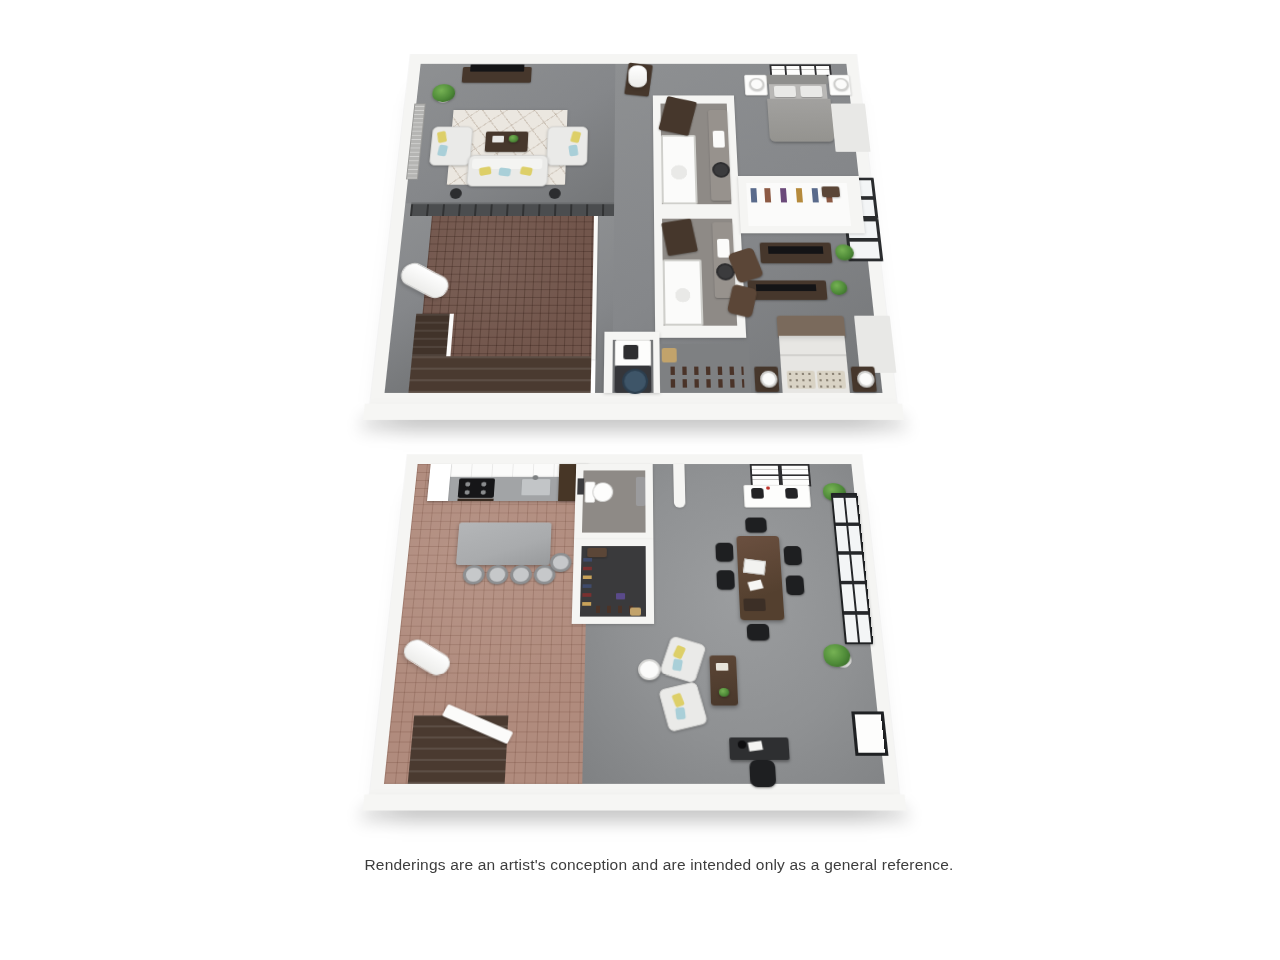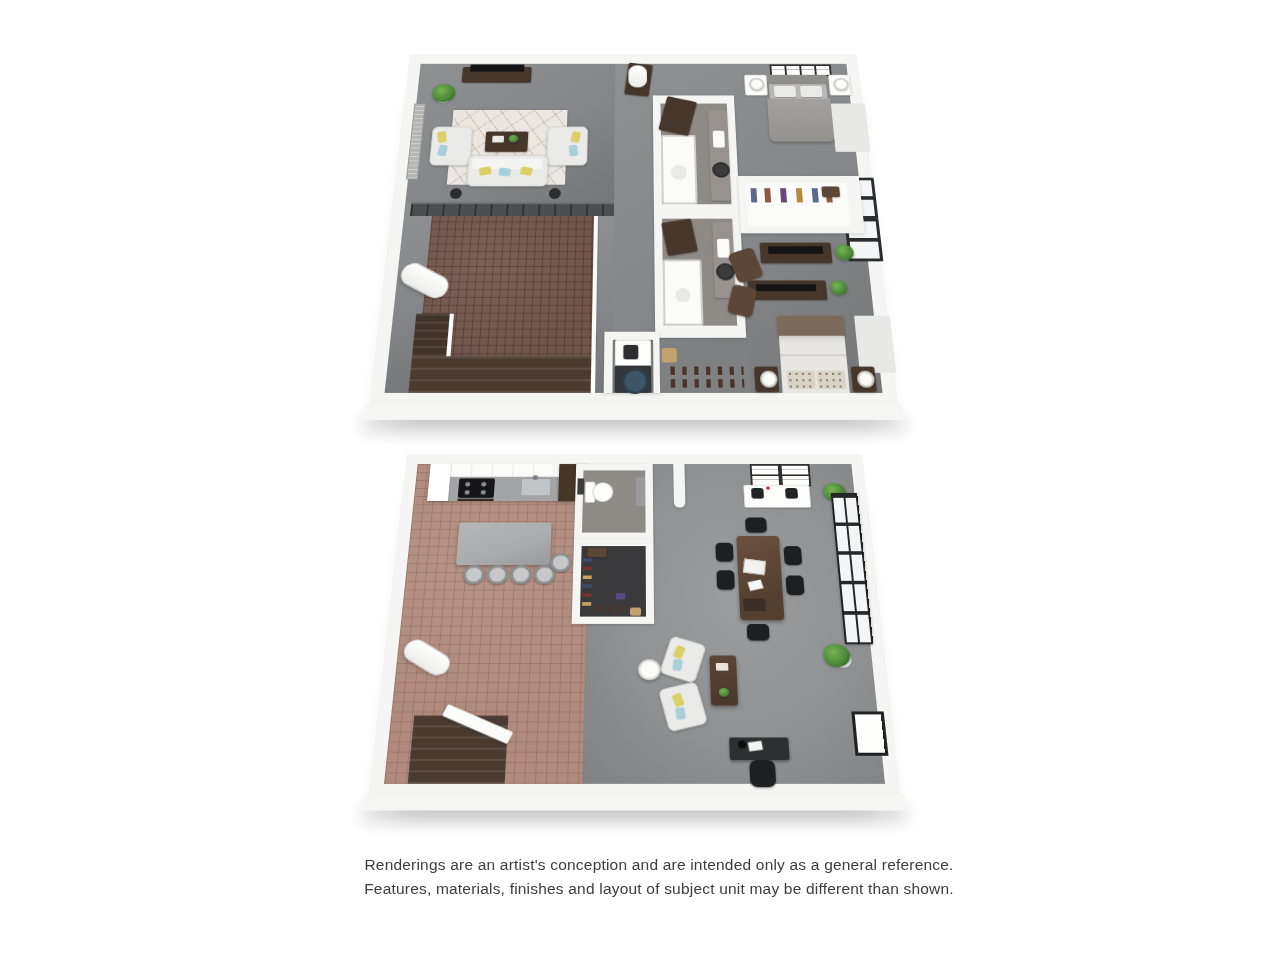--- a/index.html
+++ b/index.html
@@ -290,15 +290,14 @@
     <div class="abs" style="left:452px;top:292px;width:25px;height:38px;background:#fdfdfc;border:3px solid #1f2123;"></div>
 
     <div class="abs stairs" style="left:34px;top:296px;width:90px;height:67px;"></div>
     <div class="abs" style="left:60px;top:298px;width:70px;height:13px;background:#fbfbfa;transform:rotate(24deg);box-shadow:0 1px 3px rgba(0,0,0,.25);border-radius:2px;"></div>
 
     <div class="abs duct" style="left:16px;top:224px;width:48px;height:22px;transform:rotate(32deg);"></div>
   </div>
 
   <div class="disclaimer">
     <div>Renderings are an artist's conception and are intended only as a general reference.</div>
-    <div>Features, materials, finishes and layout of subject unit may be different than shown.</div>
   </div>
 </div>
 
 </body></html>

